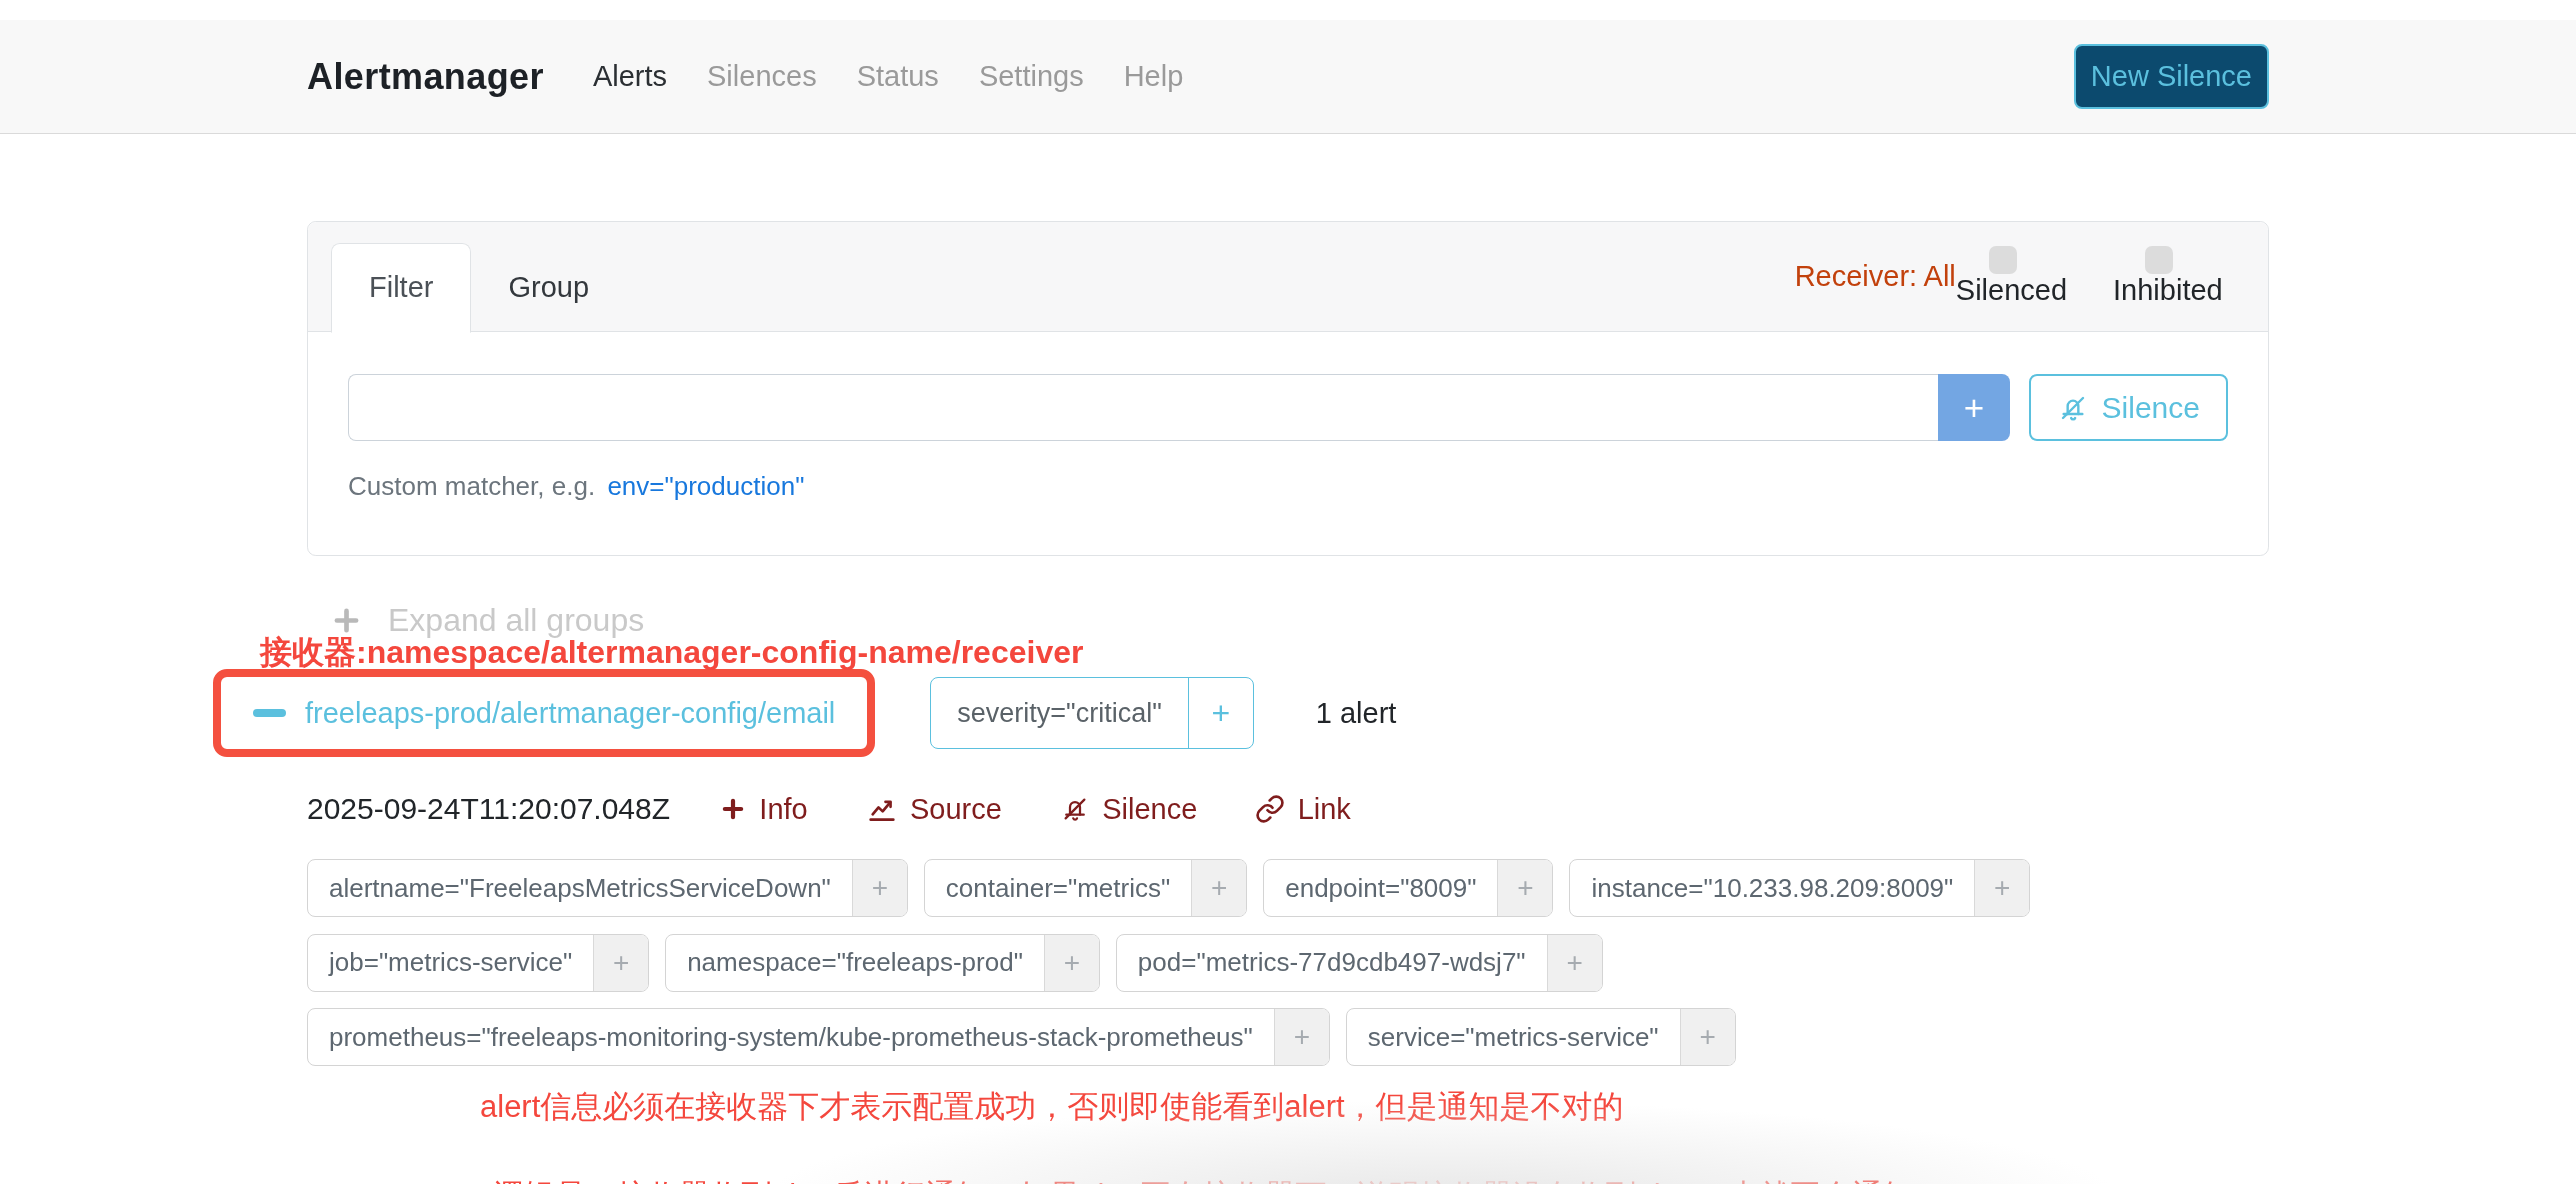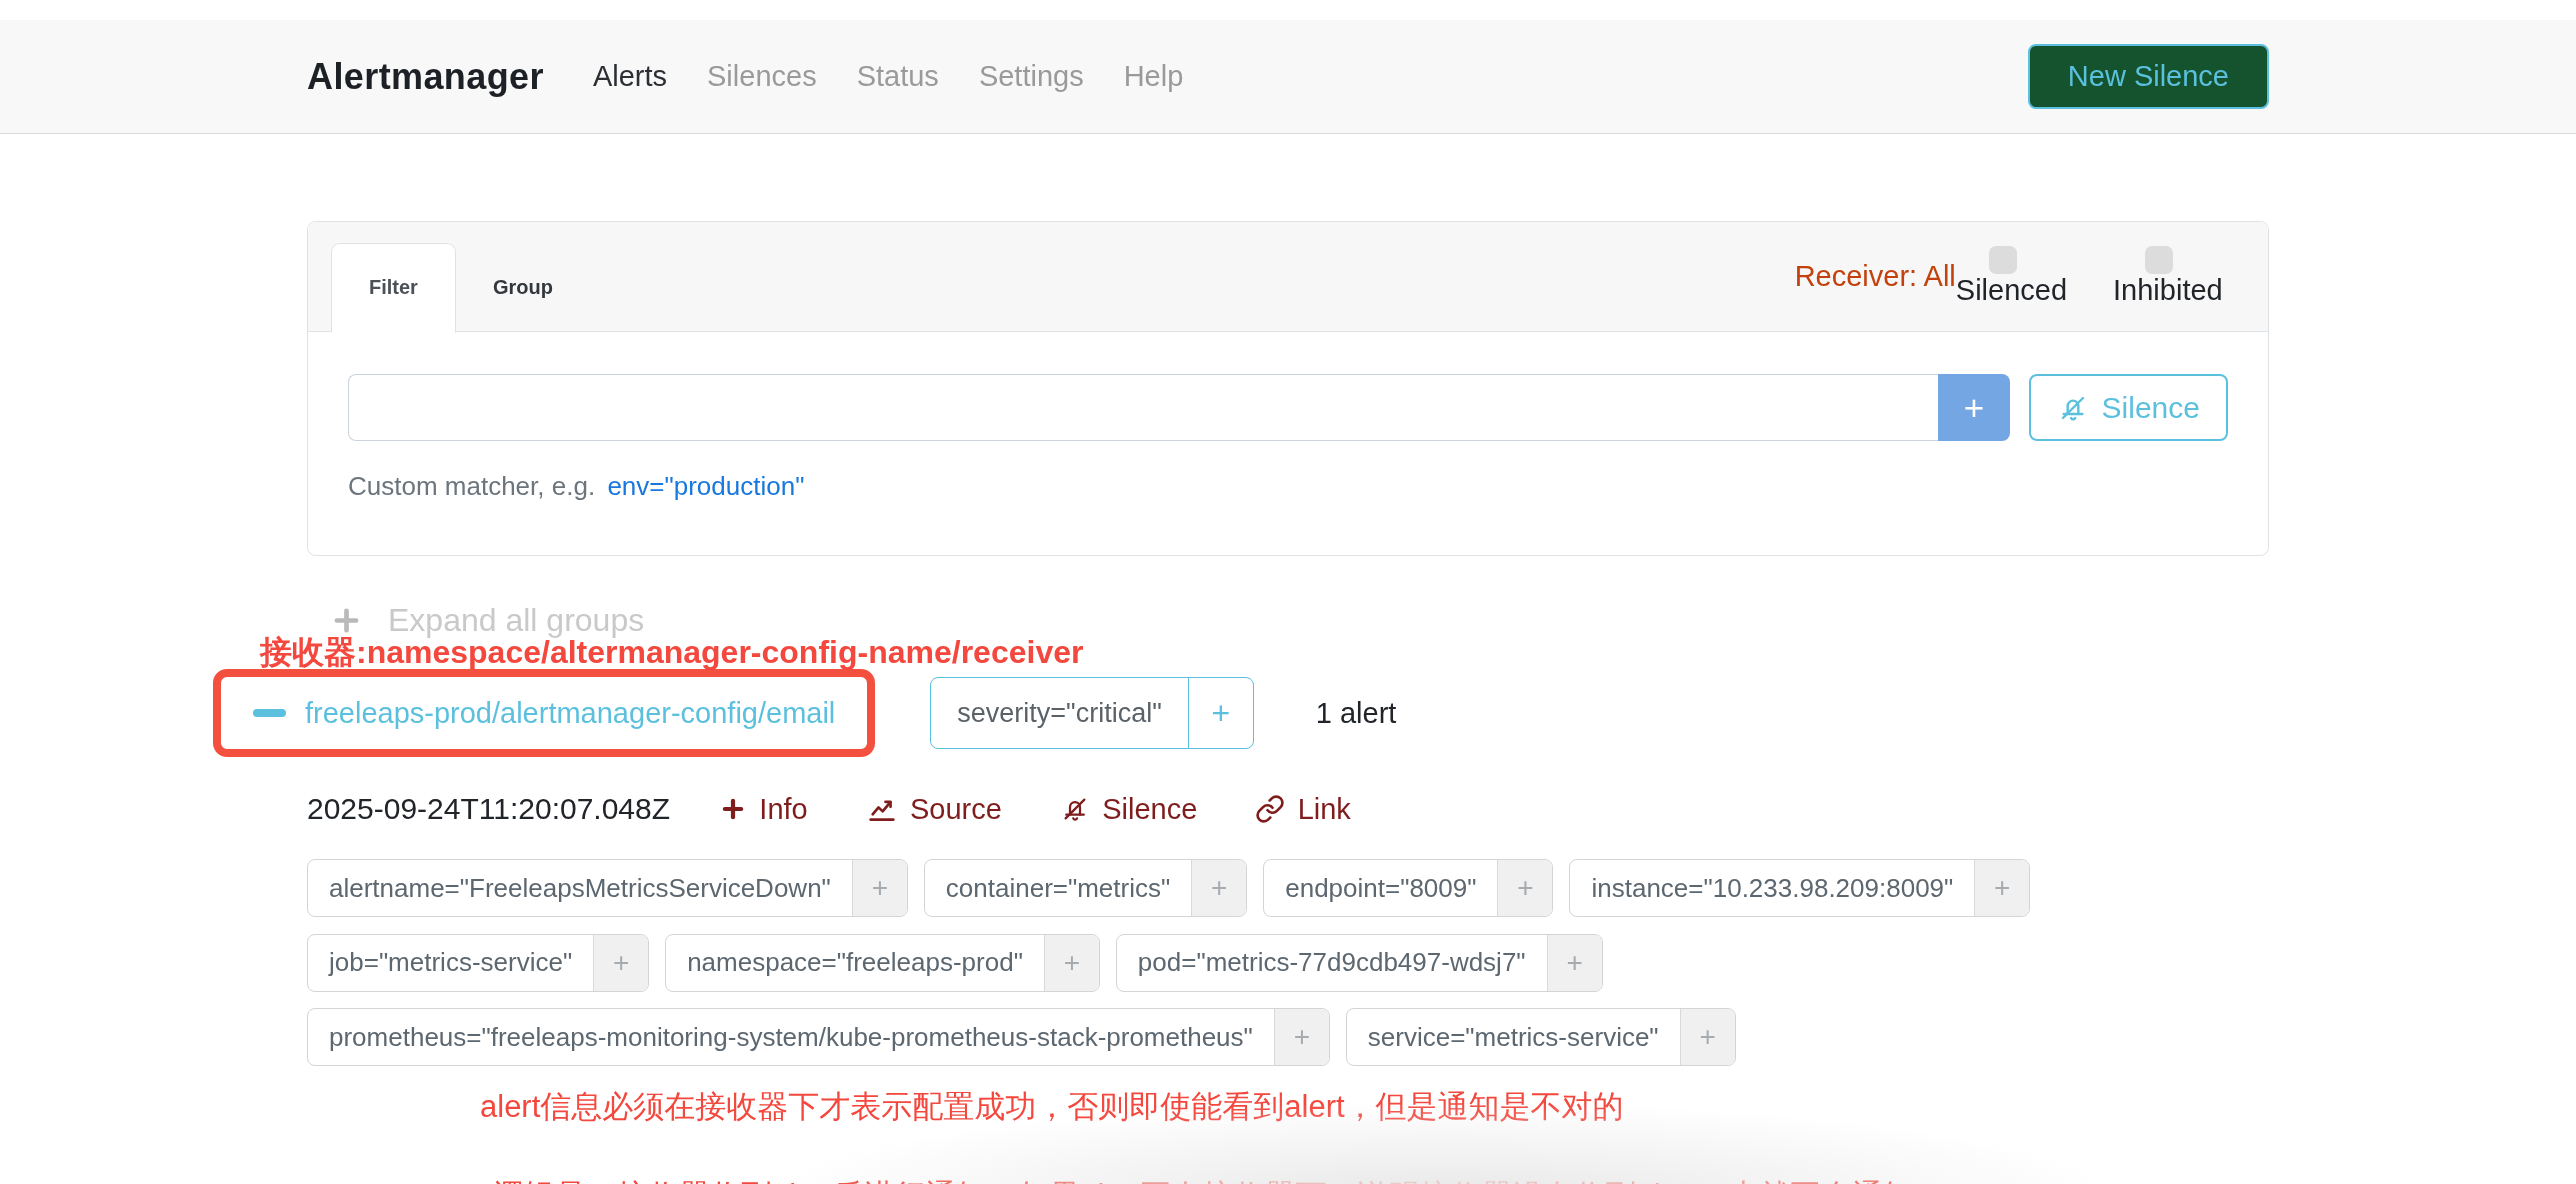--- a/index.html
+++ b/index.html
@@ -12,31 +12,31 @@
 
   
   .navbar { height:114px; background:#f8f8f8; border-bottom:1.8px solid #dadada;
     display:flex; align-items:center;margin-top:20px; }
   .container { width:1962px; margin:0 auto; }
   .navbar .container { display:flex; align-items:center; }
   .brand { font-size:36px; font-weight:700; color:#1d2126; letter-spacing:0.4px; margin-right:49px; }
   .nav-link { font-size:29px; color:#9a9a9a; margin-right:40px; cursor:pointer; }
   .nav-link.active { color:#2b2f33; }
   .spacer { flex:1; }
-  .btn-new-silence { border:2.6px solid #5bc0de; color:#5bc0de; background:#14532d;
-    font-size:29px; border-radius:8px; padding:14px 38px; cursor:pointer;
+  .btn-new-silence { border:2.6px solid #5bc0de; color:#5bc0de; background:#0c4a6e;
+    font-size:29px; border-radius:8px; padding:14px 15px; cursor:pointer;
     font-family:inherit; }
 
   
   .main { padding-top:87px; }
   .card { border:1.8px solid #e0e3e6; border-radius:8.8px; background:#fff; }
   .card-header { position:relative; background:#f7f7f8; border-bottom:1.8px solid #e0e3e6;
     border-radius:8.8px 8.8px 0 0; height:110px; display:flex; padding:0 40px 0 23px; }
   .tabs { display:flex; align-self:flex-end; height:90px; margin-bottom:-1.8px; }
-  .tab { font-size:20px; color:#33383d; padding:8px 37px; display:flex; align-items:center; cursor:pointer;font-weight:bold; }
+  .tab { font-size:29px; color:#33383d; padding:8px 37px; display:flex; align-items:center; cursor:pointer; }
   .tab.active { background:#fff; border:1.8px solid #e0e3e6; border-bottom-color:#fff;
     border-radius:8.8px 8.8px 0 0; color:#4b5157; }
   .header-controls { margin-left:auto; align-self:center; display:flex; align-items:center; }
   .receiver-label { font-size:29px; color:#c2410c; cursor:pointer; }
   .chk-wrap { display:flex; align-items:center; margin-right:46px; cursor:pointer;flex-direction:column; }
   .chk-wrap:last-child { margin-right:5.3px; }
   .checkbox { width:28px; height:28px; background:#dcdcdc; border-radius:7px; margin-right:17.6px; }
   .chk-label { font-size:29px; color:#212529; }
 
   .card-body { padding:42px 40px 53px 40px; }

